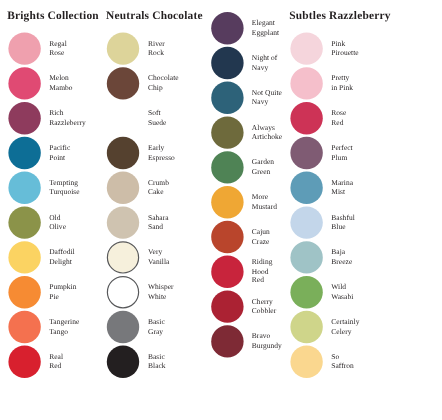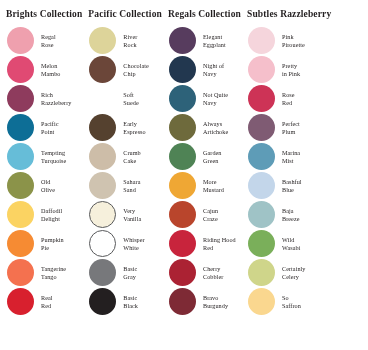--- a/index.html
+++ b/index.html
@@ -117,21 +117,21 @@
 Tango</div>
       </div>
     <div class="swatch-row">
         <div class="swatch-dot" style="background: rgb(216, 32, 46);"></div>
         <div class="swatch-label">Real
 Red</div>
       </div>
   </div>
 
   <div class="column">
-    <div class="col-header">Pacific Collection</div>
+    <div class="col-header">Neutrals Chocolate</div>
     <div class="swatch-row">
         <div class="swatch-dot" style="background: rgb(221, 212, 154);"></div>
         <div class="swatch-label">River
 Rock</div>
       </div>
     <div class="swatch-row">
         <div class="swatch-dot" style="background: rgb(107, 70, 57);"></div>
         <div class="swatch-label">Chocolate
 Chip</div>
       </div>
@@ -171,21 +171,20 @@
 Gray</div>
       </div>
     <div class="swatch-row">
         <div class="swatch-dot" style="background: rgb(35, 31, 32);"></div>
         <div class="swatch-label">Basic
 Black</div>
       </div>
   </div>
 
   <div class="column">
-    <div class="col-header">Regals Collection</div>
     <div class="swatch-row">
         <div class="swatch-dot" style="background: rgb(87, 60, 94);"></div>
         <div class="swatch-label">Elegant
 Eggplant</div>
       </div>
     <div class="swatch-row">
         <div class="swatch-dot" style="background: rgb(34, 55, 79);"></div>
         <div class="swatch-label">Night of
 Navy</div>
       </div>

